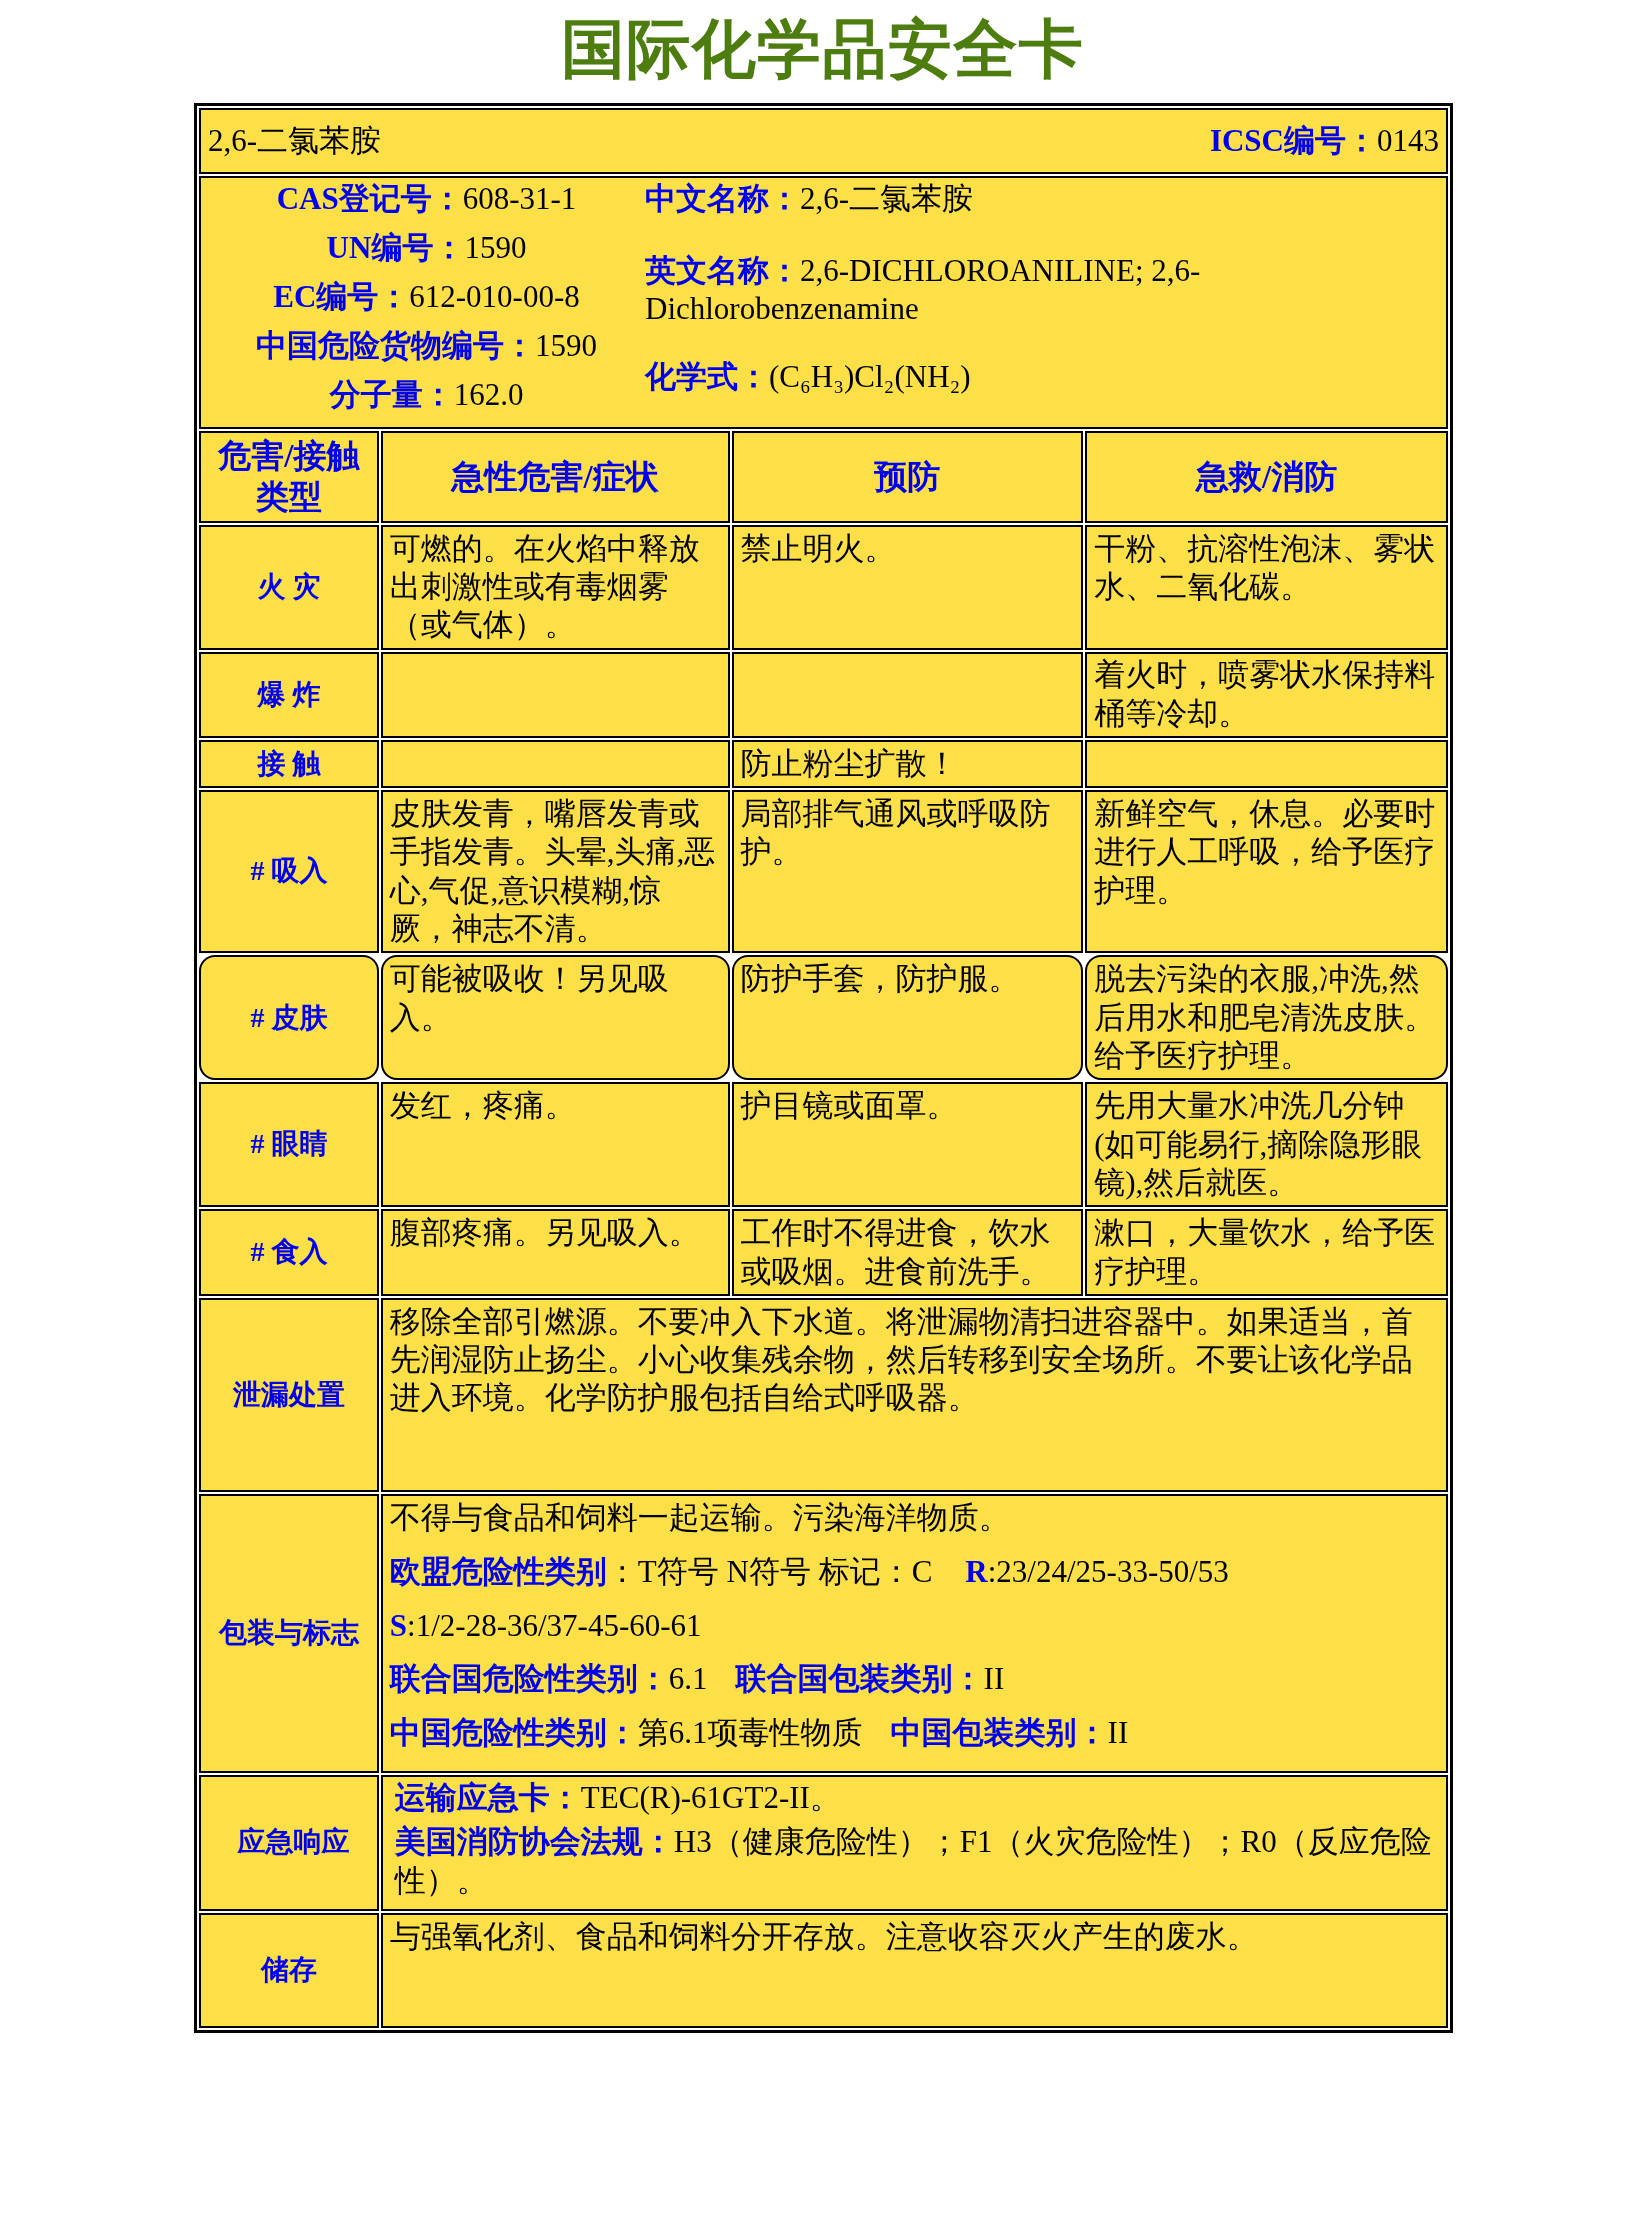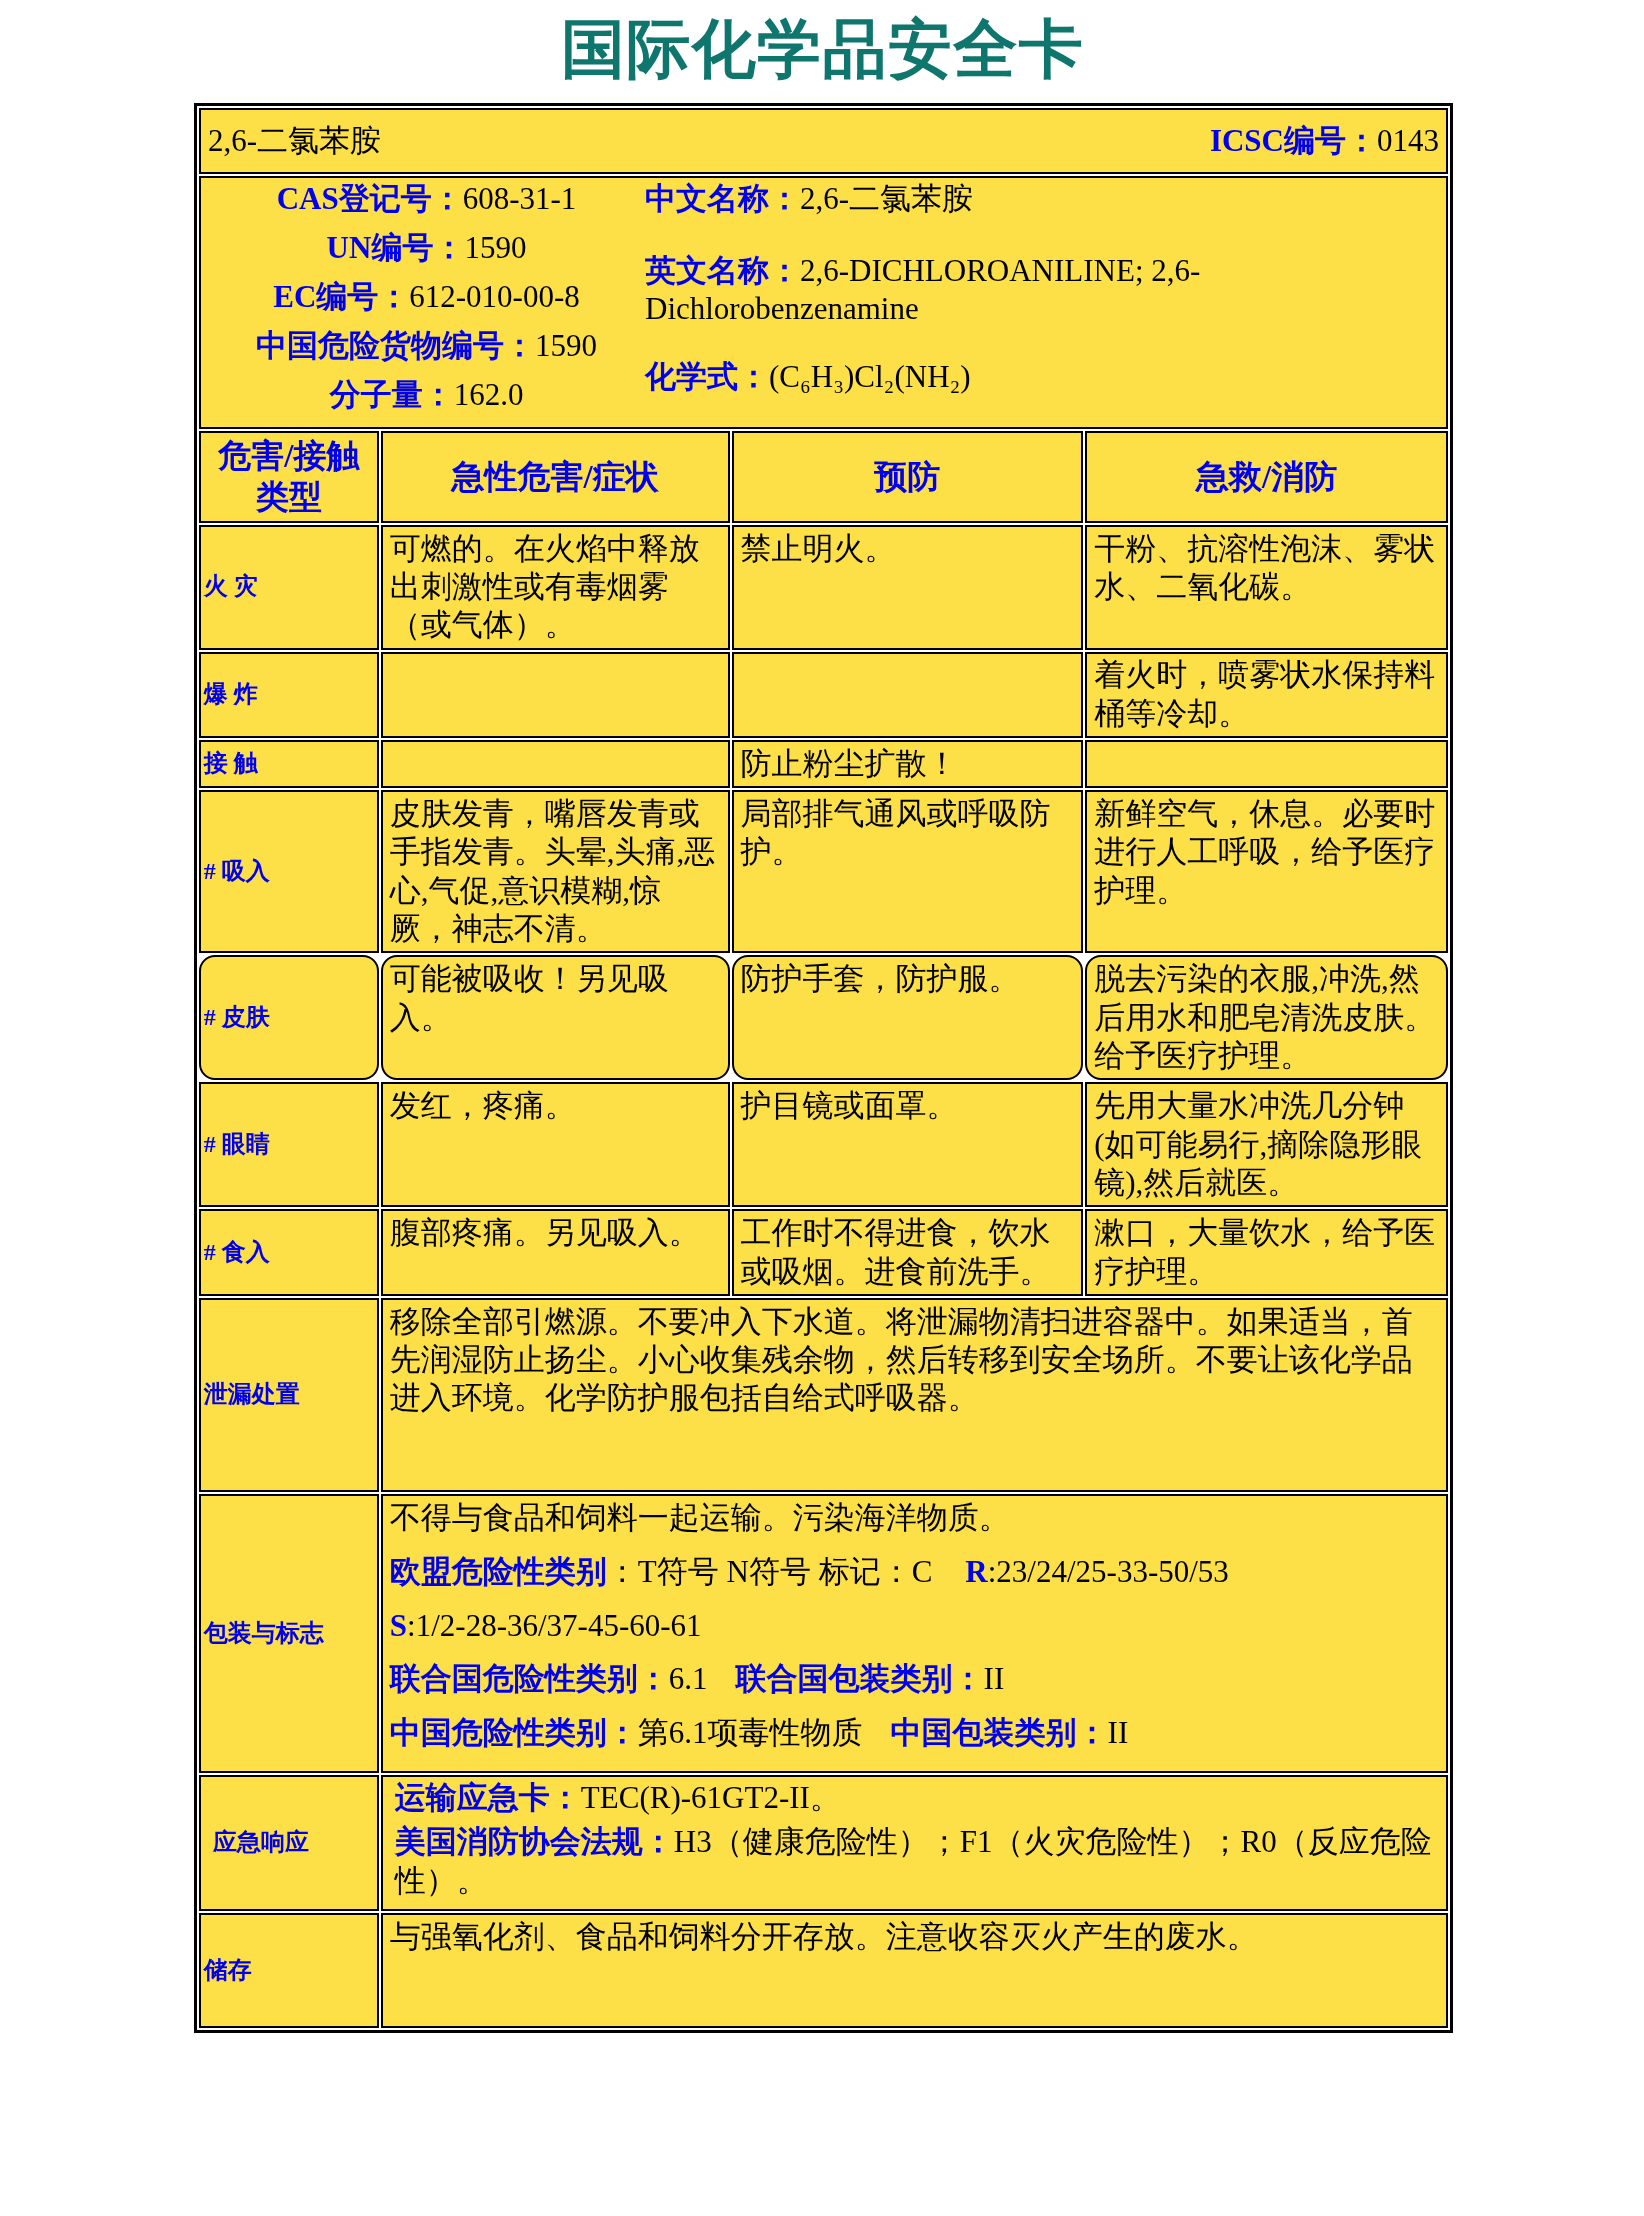--- a/index.html
+++ b/index.html
@@ -10,21 +10,21 @@
   body {
     width: 1645px;
     height: 2216px;
     font-family: "Liberation Serif", "DejaVu Serif", "DejaVu Sans", serif;
     color: #000000;
     font-size: 31px;
     position: relative;
   }
   .doc-title {
     text-align: center;
-    color: #0f766e;
+    color: #4d7c0f;
     font-weight: bold;
     font-size: 64px;
     line-height: 1;
     margin: 18px 0 21px 0;
     letter-spacing: 1.4px;
   }
   table.card {
     border-collapse: separate;
     border-spacing: 2.8px;
     border: 3.5px solid #000000;
@@ -69,24 +69,25 @@
     text-align: center;
     vertical-align: middle;
     color: #0000EE;
     font-weight: bold;
     font-size: 33px;
     white-space: pre-line;
   }
 
   
   .label-cell {
+    text-align: center;
     vertical-align: middle;
     color: #0000EE;
     font-weight: bold;
-    font-size: 24px;
+    font-size: 28px;
     padding: 2.8px 2.8px;
   }
 
   
   .r-fire  td { height: 108px; }
   .r-expl  td { height: 67px;  }
   .r-exp   td { height: 38px;  }
   .r-inh   td { height: 144px; }
   .r-skin  td { height: 114px; border-radius: 16px; }
   .r-eye   td { height: 107px; }

